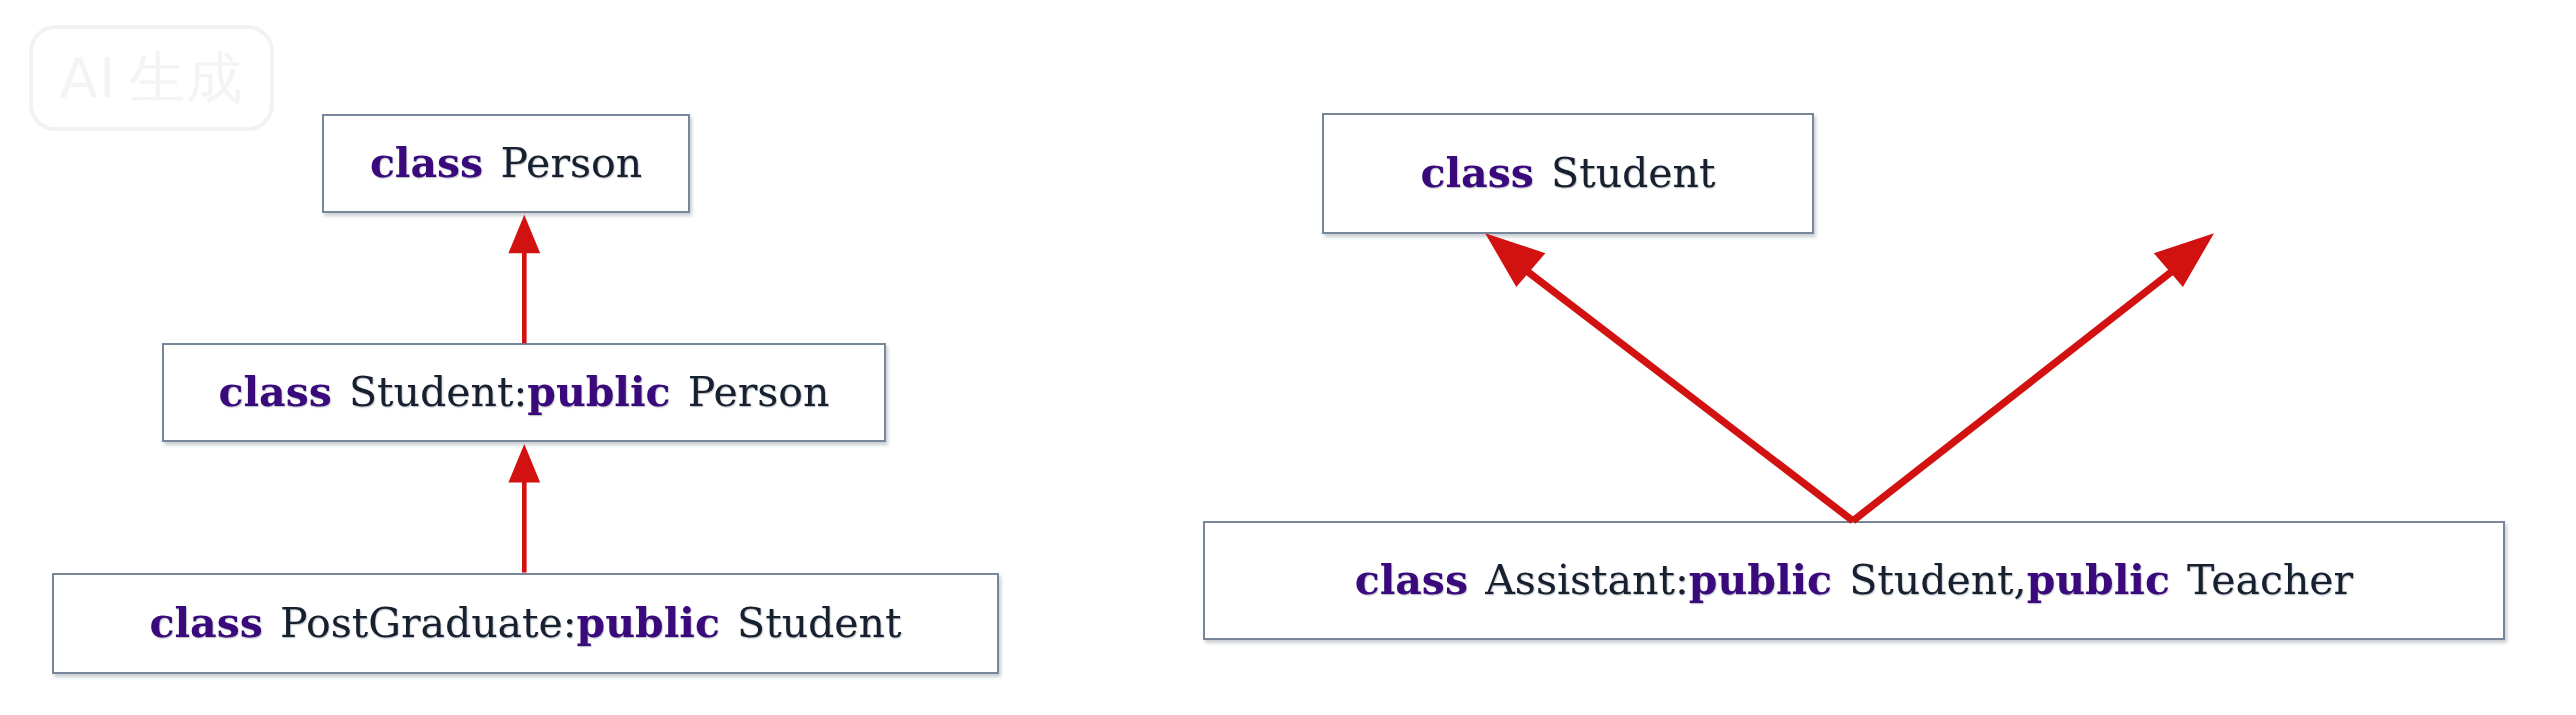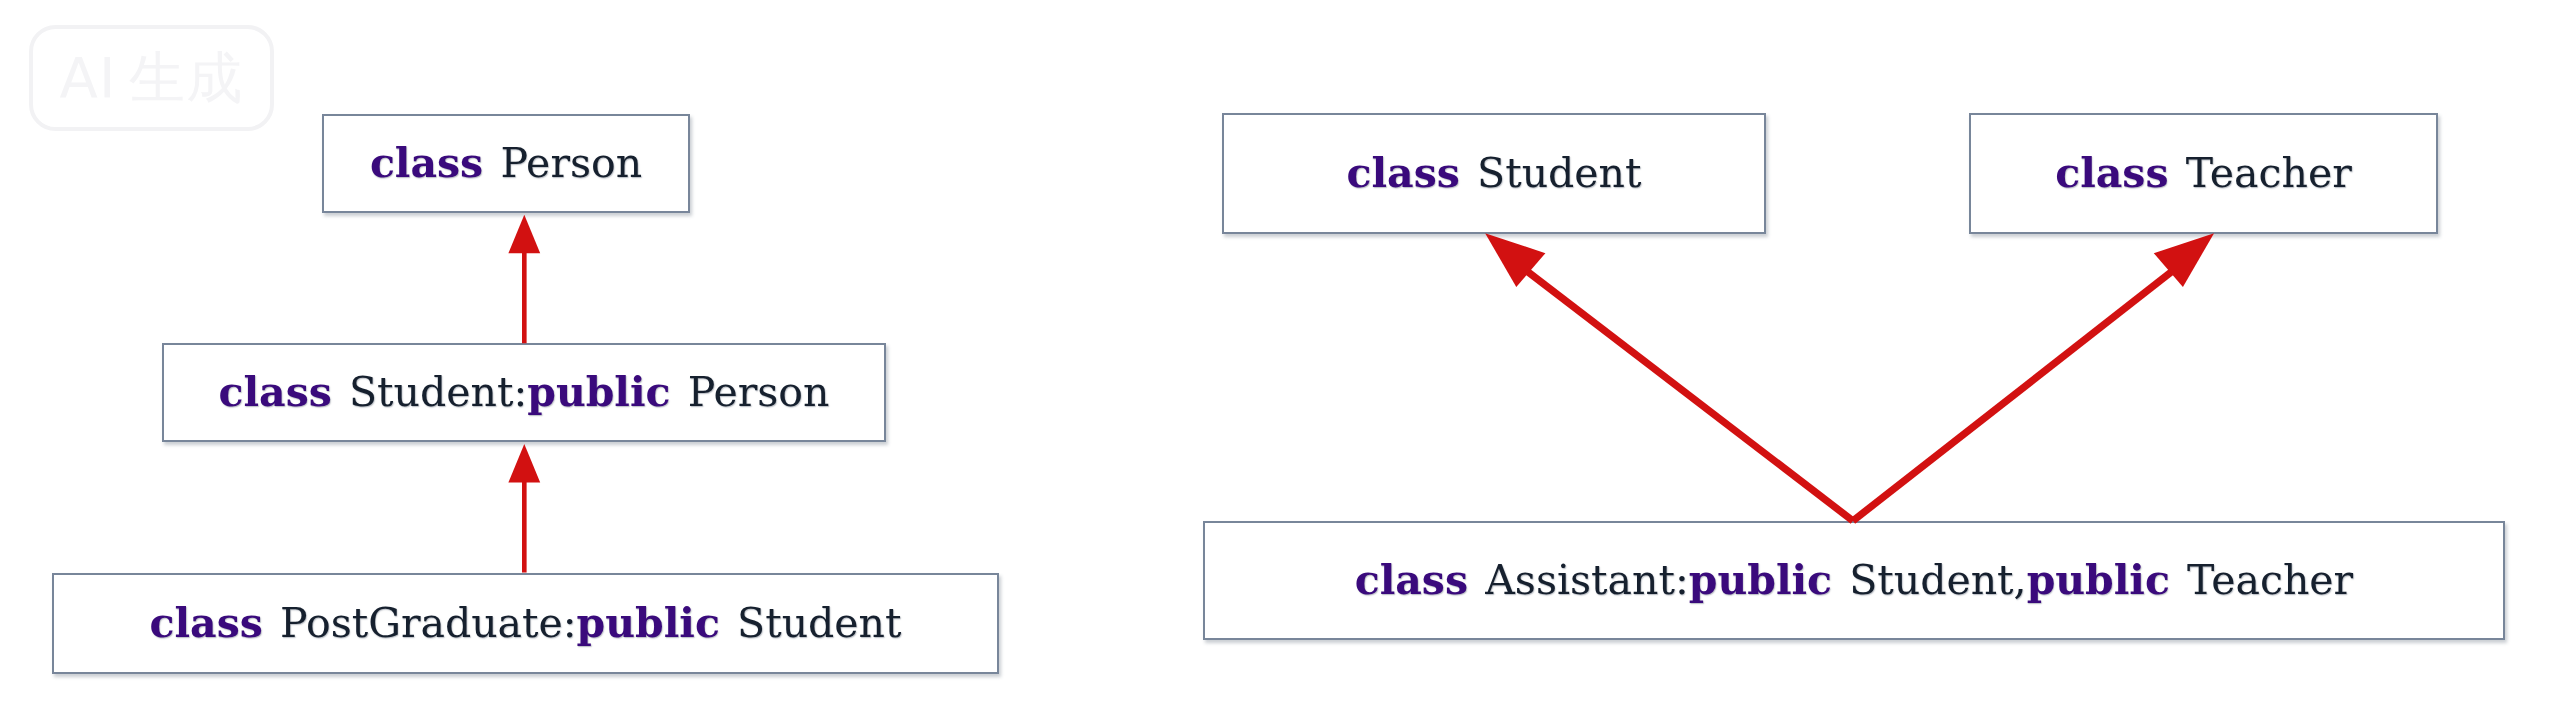--- a/index.html
+++ b/index.html
@@ -101,31 +101,26 @@
       <span class="kw">class</span><span class="sp"></span><span class="id">Student:</span><span class="kw">public</span><span class="sp"></span><span class="id">Person</span>
     </span>
   </div>
 
   <div class="class-box" style="left:52px; top:573px; width:947px; height:101px;">
     <span class="class-label">
       <span class="kw">class</span><span class="sp"></span><span class="id">PostGraduate:</span><span class="kw">public</span><span class="sp"></span><span class="id">Student</span>
     </span>
   </div>
 
-  <div class="class-box" style="left:1222px; top:113px; width:544px; height:121px;">
+  <div class="class-box" style="left:1322px; top:113px; width:492px; height:121px;">
     <span class="class-label">
       <span class="kw">class</span><span class="sp"></span><span class="id">Student</span>
     </span>
   </div>
 
-  <div class="class-box" style="left:1969px; top:113px; width:469px; height:121px;">
-    <span class="class-label">
-      <span class="kw">class</span><span class="sp"></span><span class="id">Teacher</span>
-    </span>
-  </div>
 
   <div class="class-box" style="left:1203px; top:521px; width:1302px; height:119px;">
     <span class="class-label">
       <span class="kw">class</span><span class="sp"></span><span class="id">Assistant:</span><span class="kw">public</span><span class="sp"></span><span class="id">Student,</span><span class="kw">public</span><span class="sp"></span><span class="id">Teacher</span>
     </span>
   </div>
 
   <svg class="arrows" viewBox="0 0 3885 1079">
 
     <g>

